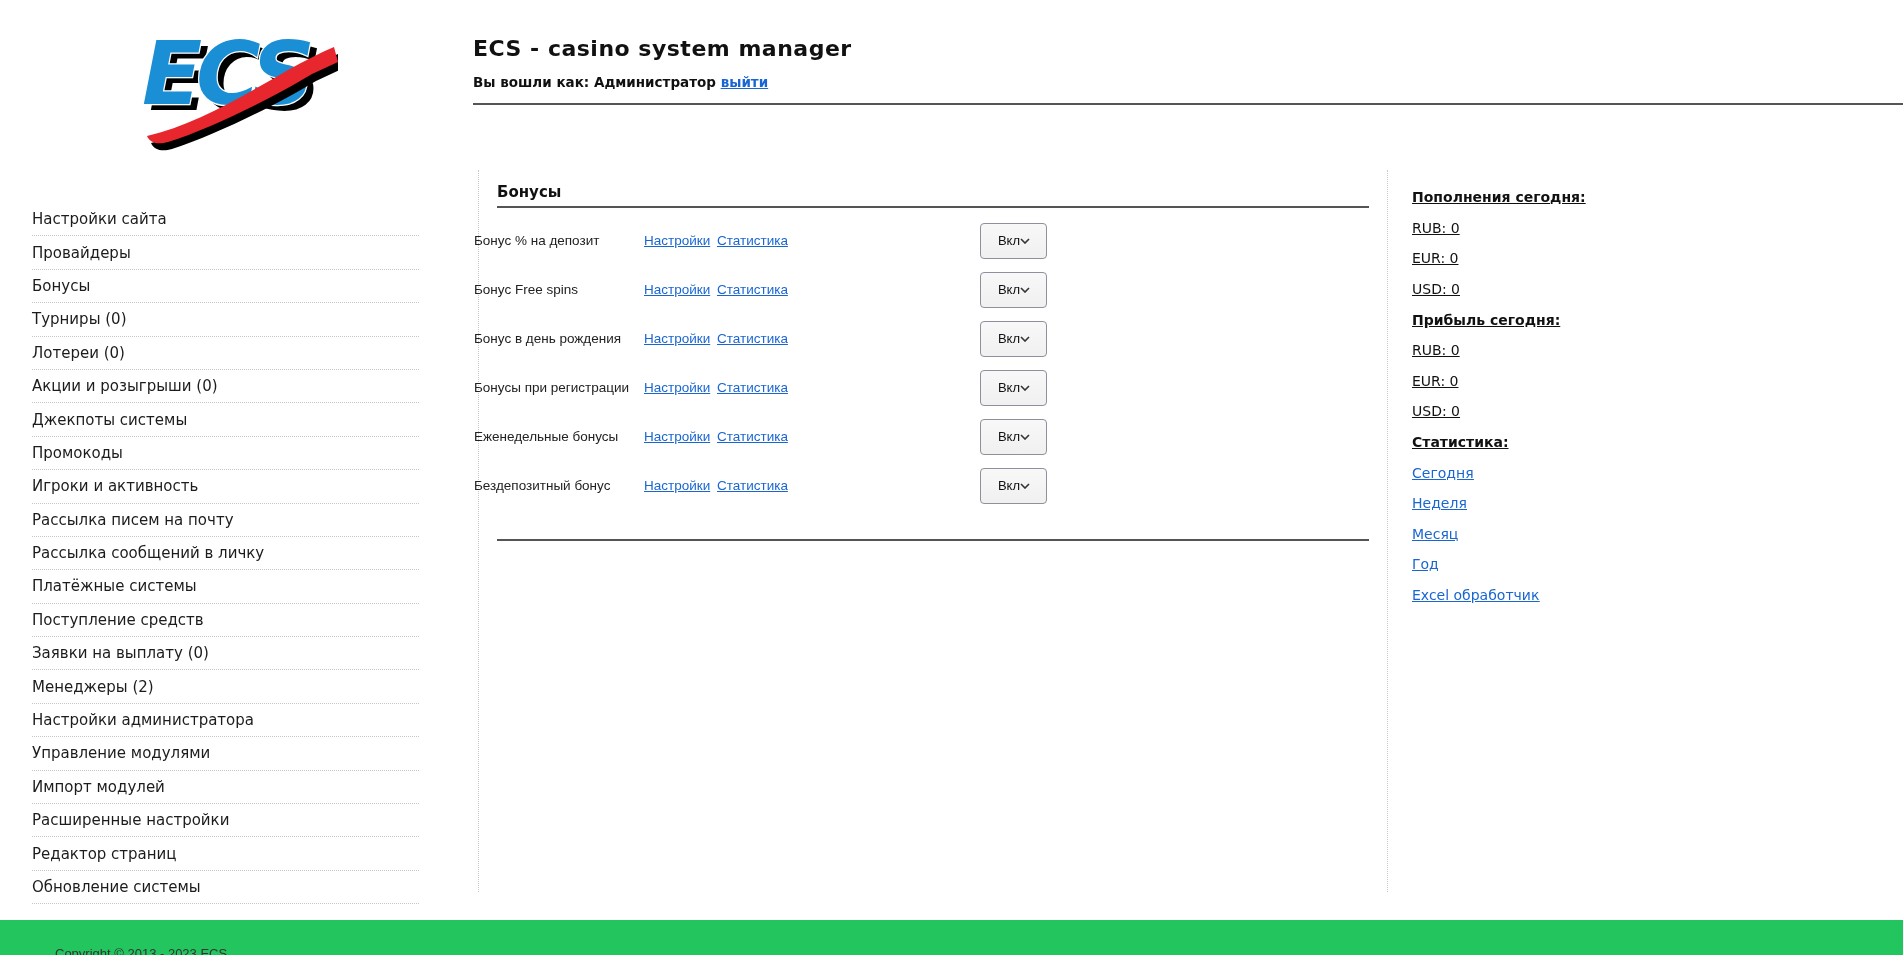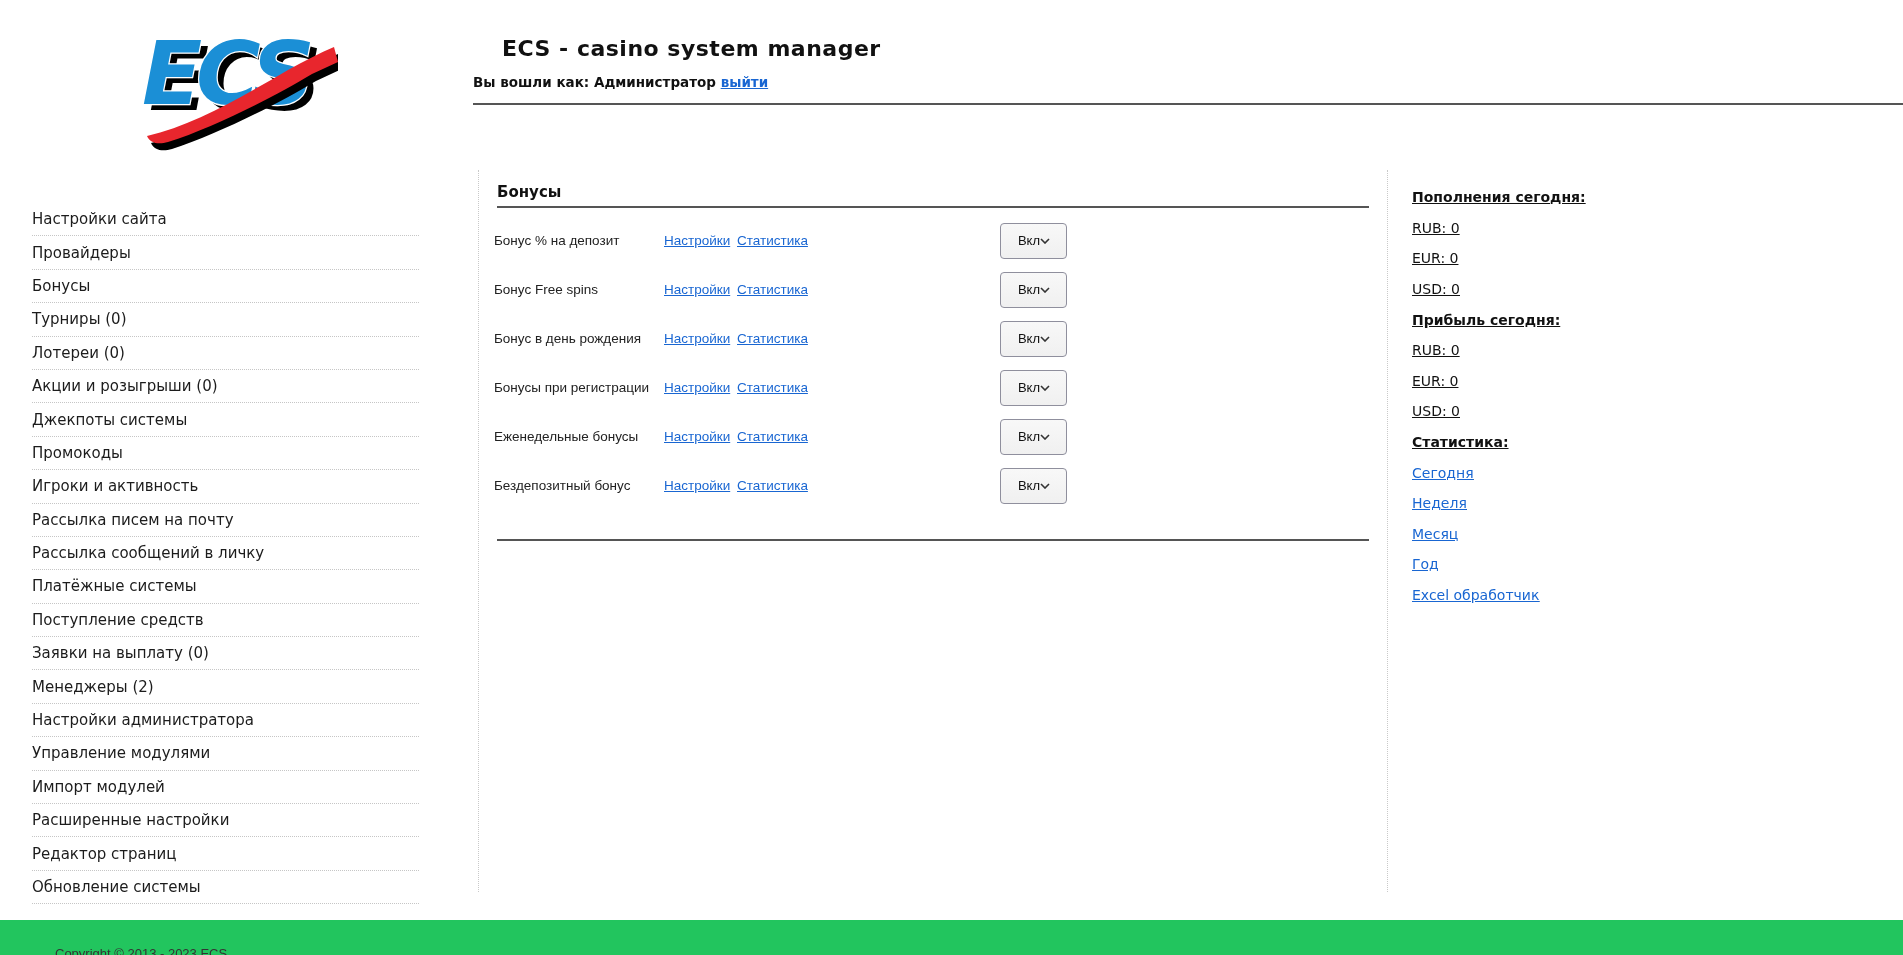--- a/index.html
+++ b/index.html
@@ -3,21 +3,21 @@
 <meta charset="utf-8">
 <style>
   html,body{margin:0;padding:0;}
   body{width:1903px;height:955px;overflow:hidden;background:#fff;
        font-family:"DejaVu Sans",sans-serif;color:#1d1d1d;}
   .page{position:relative;width:1903px;height:955px;}
 
   
   .logo{position:absolute;left:140px;top:14px;width:198px;height:138px;}
   .hdr-title{position:absolute;left:473px;top:36px;font-size:22px;font-weight:bold;
-             letter-spacing:.5px;color:#111;margin-left:29px;}
+             letter-spacing:.5px;color:#111;}
   .hdr-sub{position:absolute;left:473px;top:74px;font-size:13.5px;font-weight:bold;color:#111;}
   .hdr-sub a{font-weight:bold;}
   .hdr-rule{position:absolute;left:473px;top:103px;right:0;height:2px;background:#555;}
 
   a.lnk{color:#1966d2;text-decoration:underline;cursor:pointer;}
 
   
   .sidebar{position:absolute;left:24px;top:195px;width:403px;}
   .sidebar ul{list-style:none;margin:8px;padding:0;text-align:right;}
   .sidebar li{box-sizing:border-box;height:33.4px;display:flex;align-items:center;
@@ -26,21 +26,21 @@
   
   .vdiv{position:absolute;top:170px;height:722px;width:0;border-left:1px dotted #c9c9c9;}
   .vdiv.left{left:478px;}
   .vdiv.right{left:1387px;}
 
   
   .main-title{position:absolute;left:497px;top:183px;font-size:15px;font-weight:bold;color:#111;}
   .main-rule-top{position:absolute;left:497px;top:206px;width:872px;height:2px;background:#555;}
   .main-rule-bottom{position:absolute;left:497px;top:539px;width:872px;height:2px;background:#555;}
 
-  .bonus-list{position:absolute;left:494px;top:216px;width:867px;
+  .bonus-list{position:absolute;left:474px;top:216px;width:867px;
               font-family:"Liberation Sans",sans-serif;}
   .bonus-row{position:relative;height:49px;display:flex;align-items:center;font-size:13.5px;}
   .bonus-name{width:170px;color:#222;}
   .bonus-row a.lnk{display:inline-block;font-size:13.5px;}
   .bonus-row .l1{width:73px;}
   .bonus-row .l2{width:190px;}
   .sel{position:absolute;left:506px;box-sizing:border-box;width:67px;height:36px;
        display:flex;align-items:center;justify-content:center;padding:0 6px 0 7px;
        border:1px solid #8f8f9d;border-radius:4px;
        background:linear-gradient(#f8f8f8,#f0f0f0);cursor:pointer;

